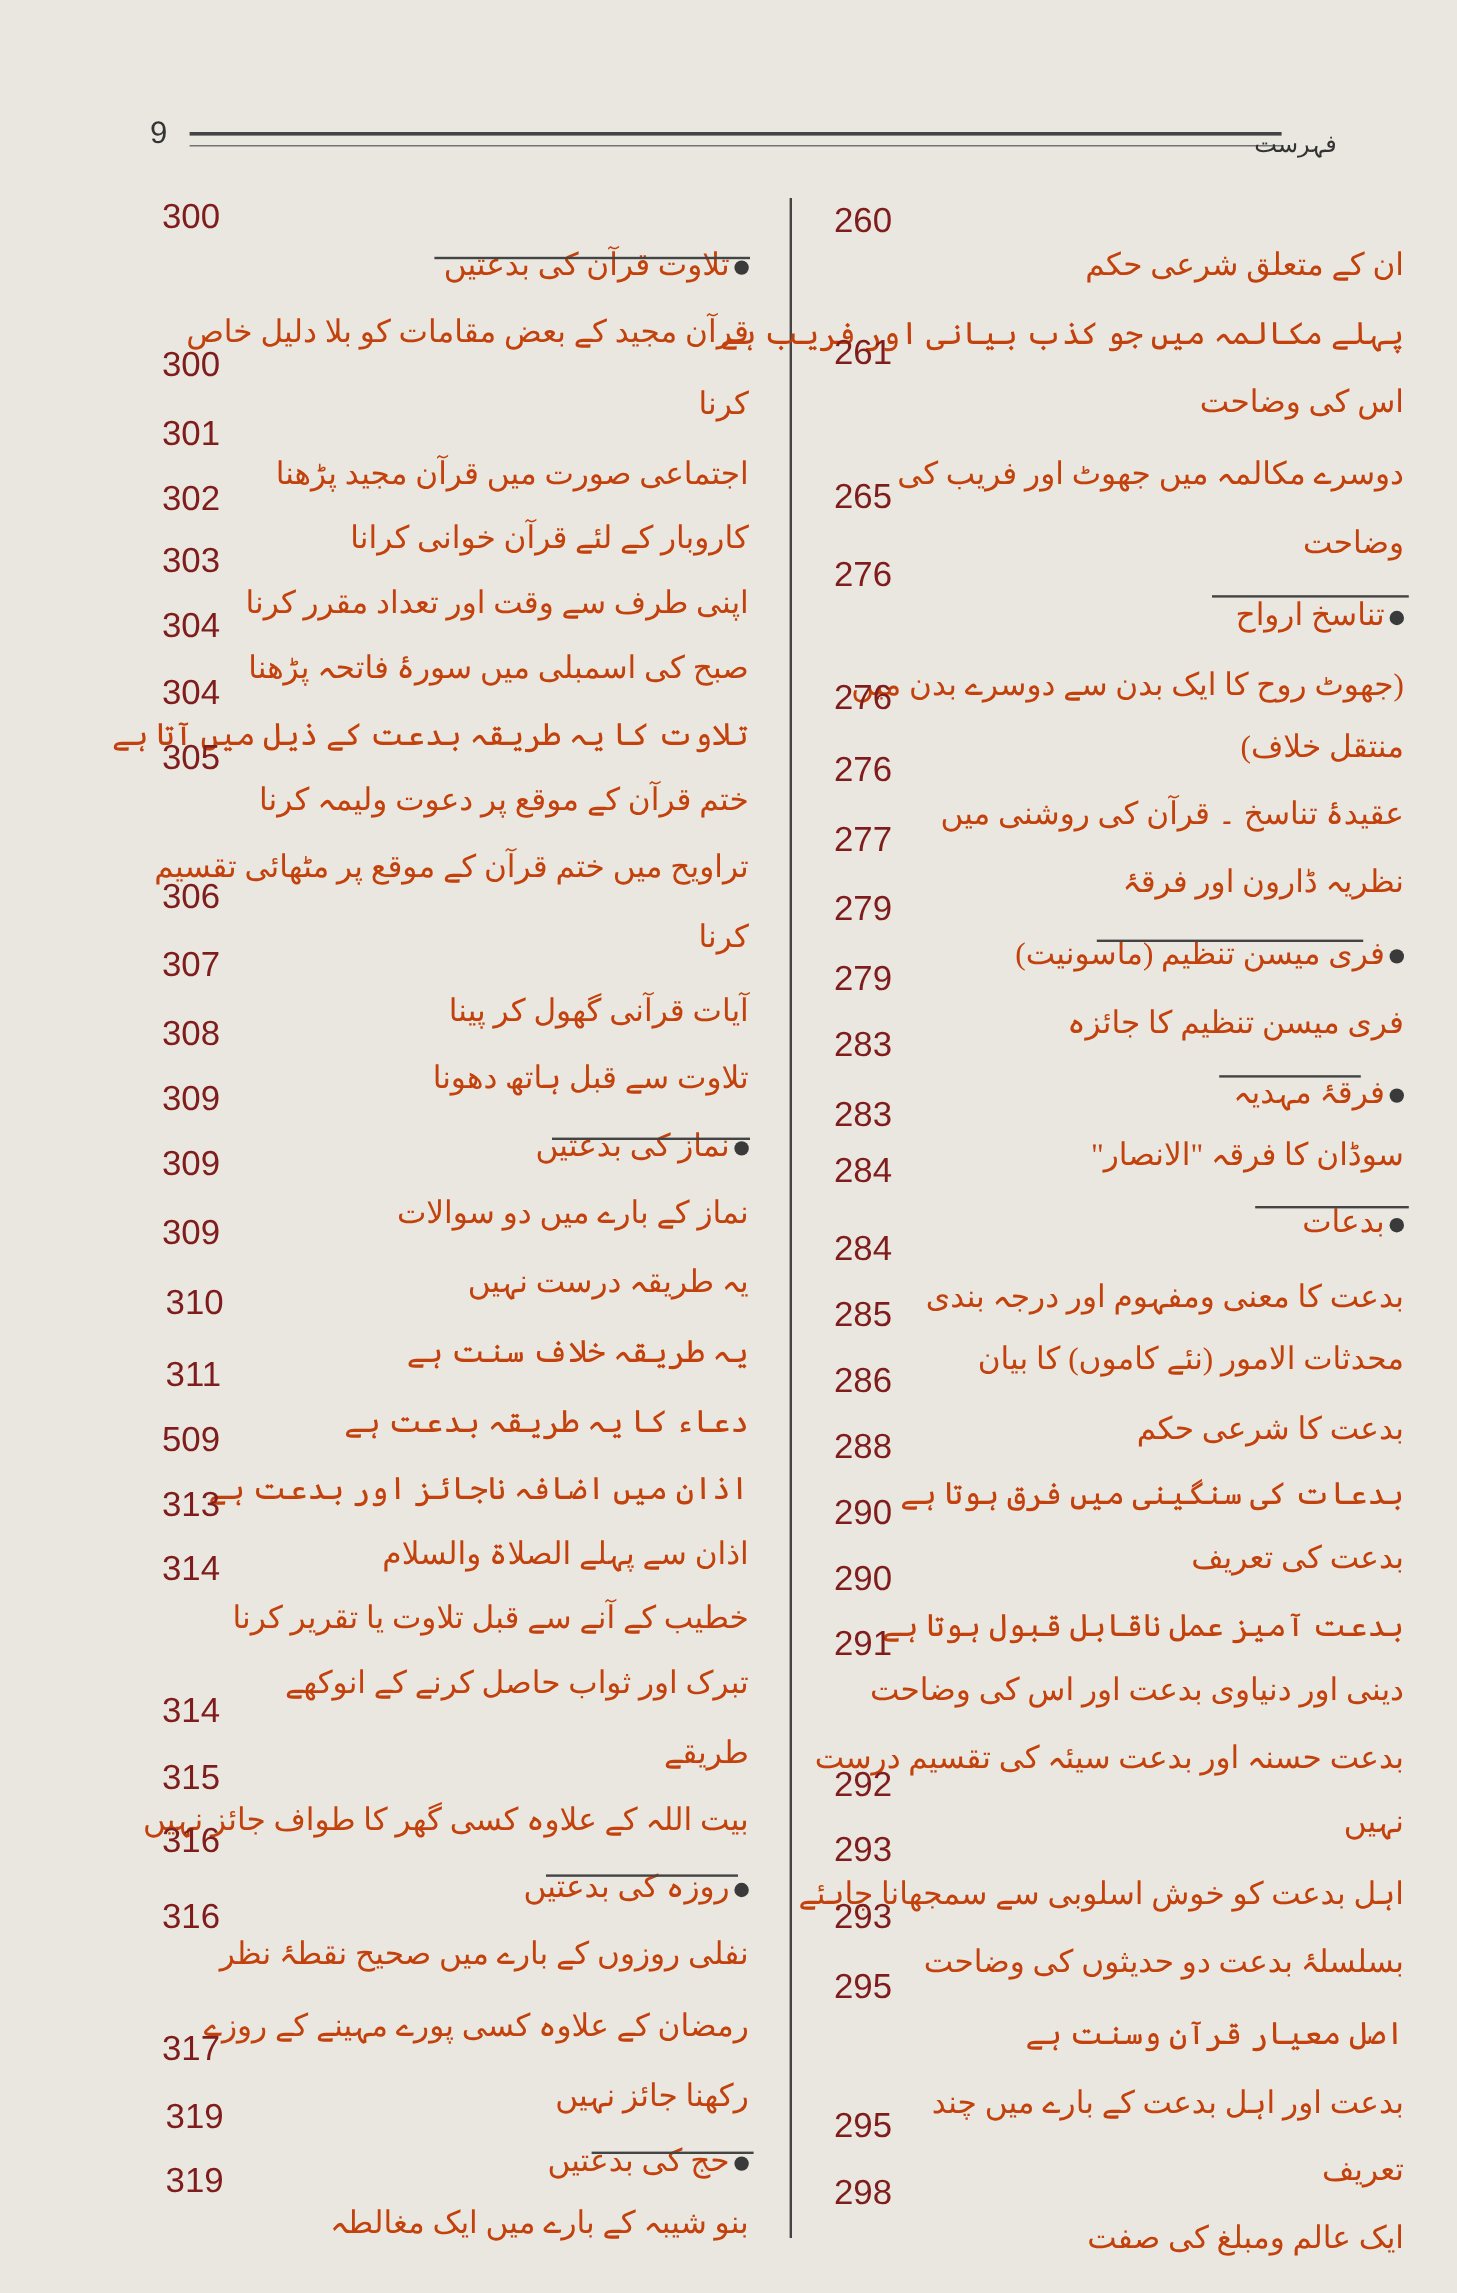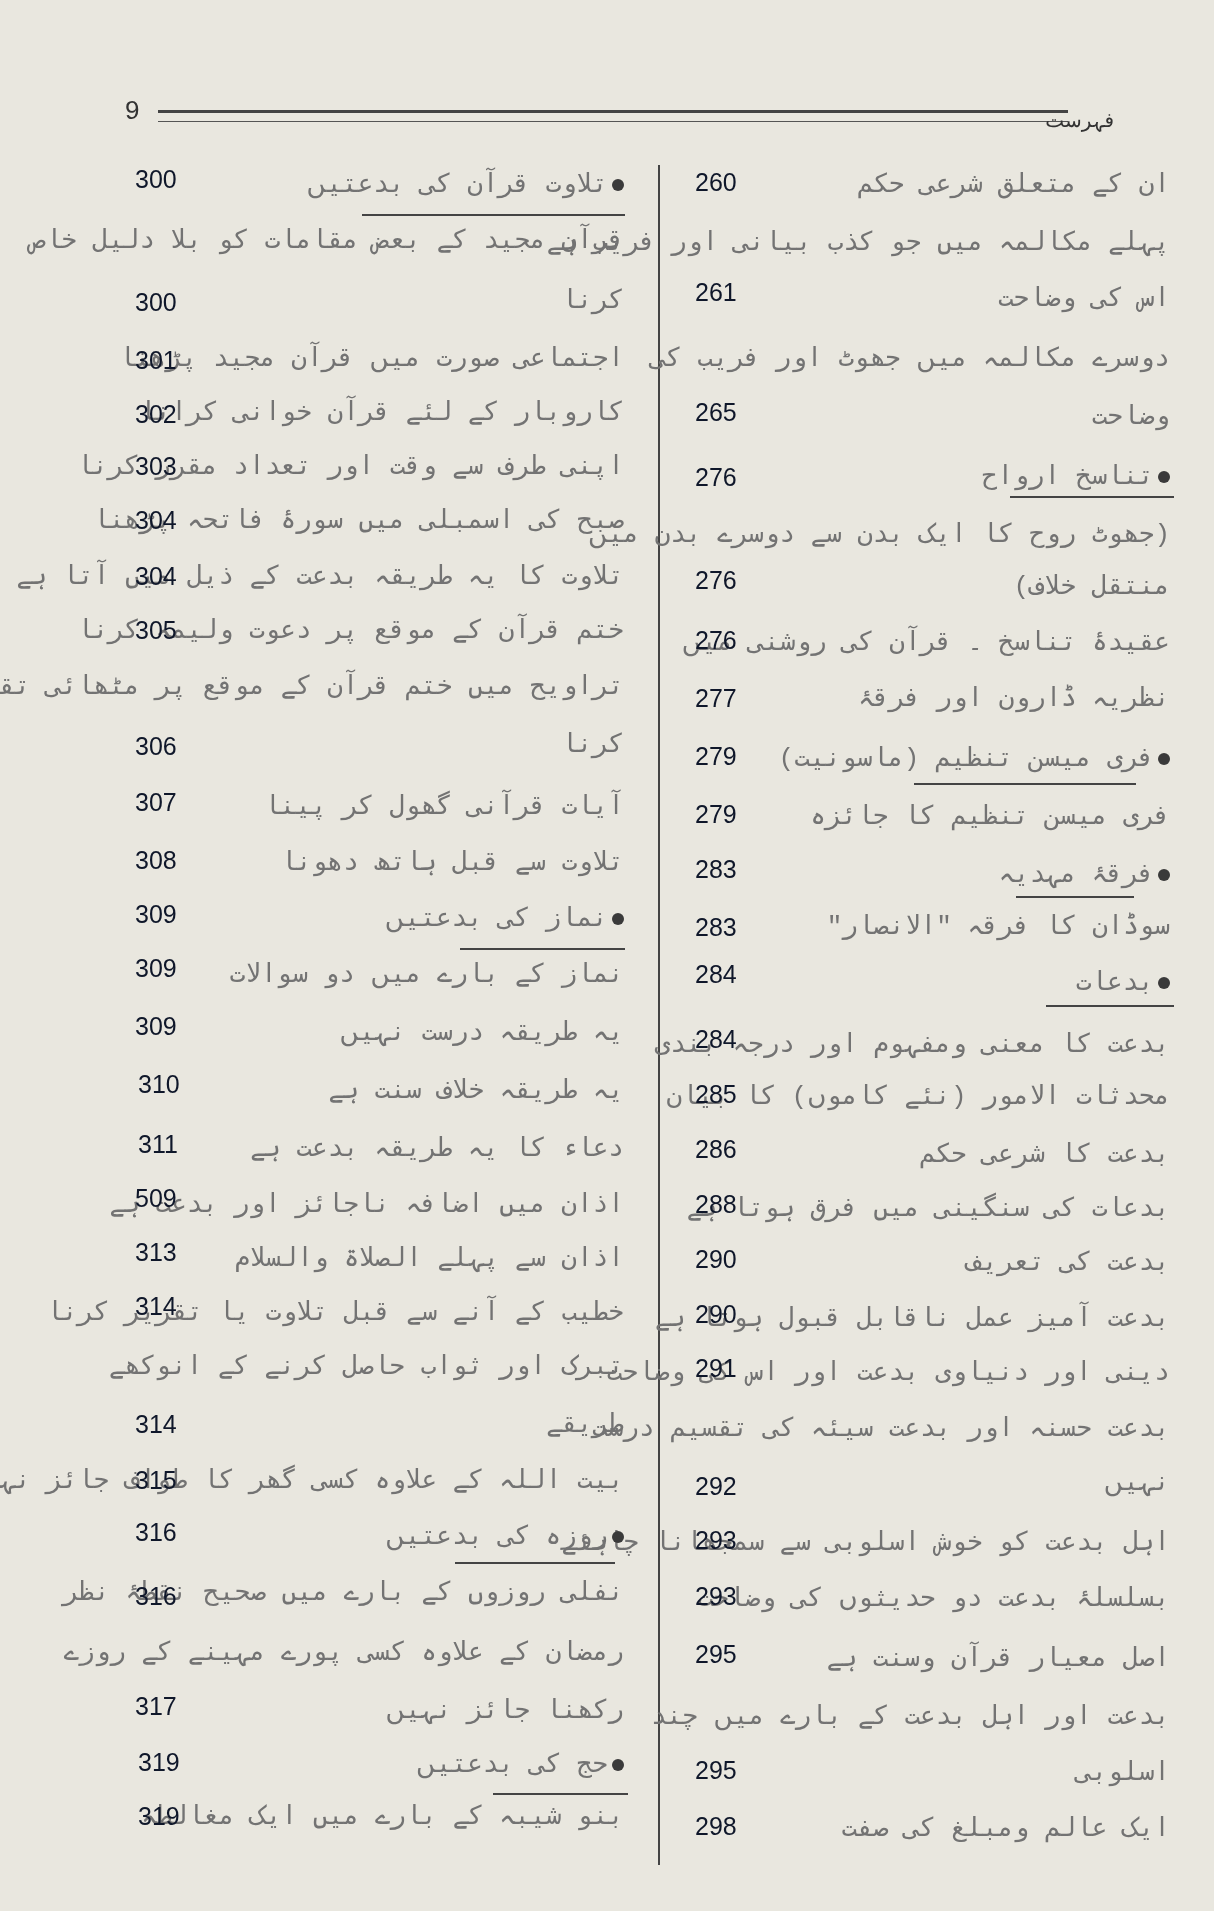--- a/index.html
+++ b/index.html
@@ -26,37 +26,38 @@
     font-family:"DejaVu Serif", serif;
     font-size:20px; direction:rtl; color:#333;
   }
   .col-divider {
     position:absolute; left:658px; top:165px; width:2px; height:1700px;
     background:#444;
   }
   .entry {
     position:absolute;
     direction:rtl;
-    font-family:Liberation Mono, monospace;
+    font-family:Liberation Serif, serif;
     font-size:26px;
-    color:#737373;
+    color:#c2410c;
     white-space:nowrap;
+    margin-top:37px;
   }
   .entry.heading { padding-right:0; }
   .entry .dot {
     display:inline-block; width:12px; height:12px; border-radius:50%;
     background:#3a3a3a; margin-left:4px; vertical-align:middle;
   }
   .underline {
     position:absolute; height:2px; background:#444;
   }
   .pg {
     position:absolute;
     font-family:"Liberation Sans", sans-serif;
-    font-size:25px; color:#0f172a;
+    font-size:29px; color:#7f1d1d;
   }
 </style>
 </head>
 <body>
 
 <div class="page-num">9</div>
 <div class="header-rule"></div>
 <div class="header-title">فہرست</div>
 <div class="col-divider"></div>
 
@@ -138,21 +139,21 @@
   <div class="pg" style="left:695px;top:1526px">293</div>
 
   <div class="entry" style="right:44px;top:1582px">بسلسلۂ بدعت دو حدیثوں کی وضاحت</div>
   <div class="pg" style="left:695px;top:1582px">293</div>
 
   <div class="entry" style="right:44px;top:1642px">اصل معیار قرآن وسنت ہے</div>
   <div class="pg" style="left:695px;top:1640px">295</div>
 
   <div class="entry" style="right:44px;top:1700px">بدعت اور اہل بدعت کے بارے میں چند</div>
 
-  <div class="entry" style="right:44px;top:1756px">اسلوبی</div>
+  <div class="entry" style="right:44px;top:1756px">تعریف</div>
   <div class="pg" style="left:695px;top:1756px">295</div>
 
   <div class="entry" style="right:44px;top:1812px">ایک عالم ومبلغ کی صفت</div>
   <div class="pg" style="left:695px;top:1812px">298</div>
 </div>
 
 <div>
   <div class="entry heading" style="right:590px;top:168px"><span class="dot"></span><span>تلاوت قرآن کی بدعتیں</span></div>
   <div class="underline" style="left:362px;width:263px;top:214px"></div>
   <div class="pg" style="left:135px;top:165px">300</div>

